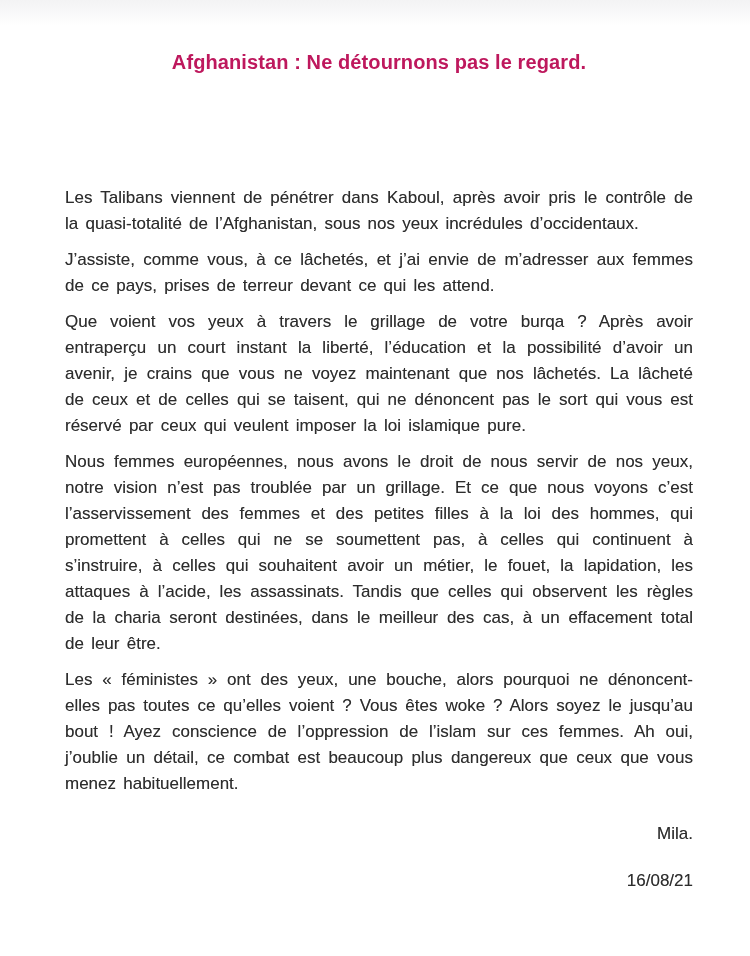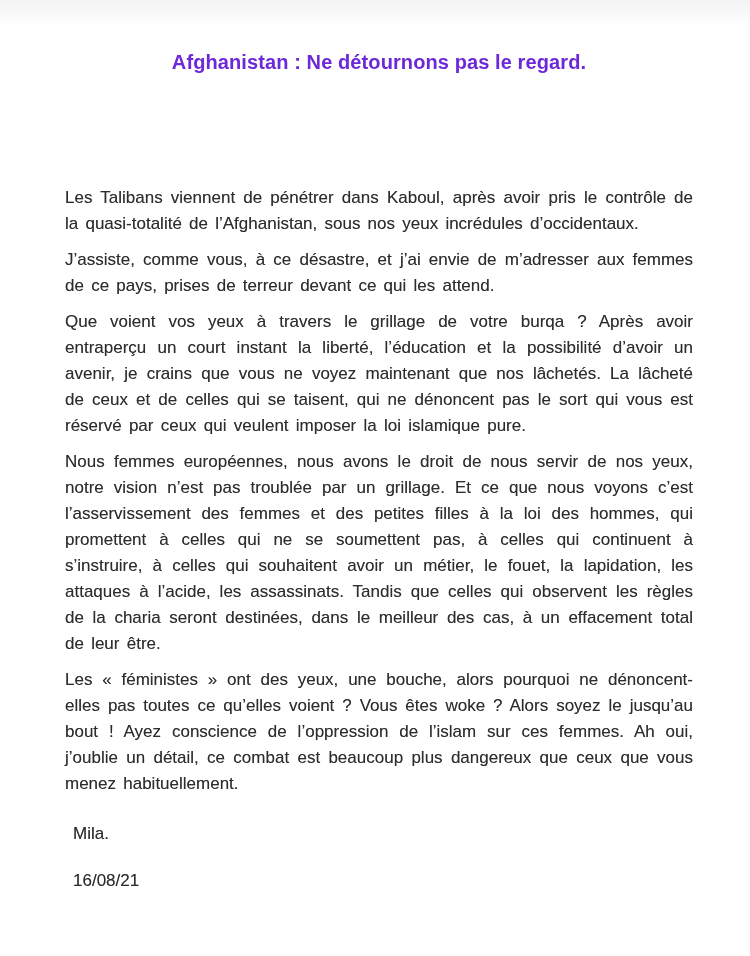--- a/index.html
+++ b/index.html
@@ -31,60 +31,61 @@
     top: 0;
     left: 65px;
     right: 57px;
   }
   .doc-title {
     margin: 50px 0 0 0;
     font-size: 20px;
     line-height: 25px;
     font-weight: bold;
     text-align: center;
-    color: #6d28d9;
+    color: #be185d;
     letter-spacing: 0.1px;
   }
   .body-text p {
     margin: 0 0 10px 0;
     font-size: 17px;
     line-height: 26px;
     text-align: justify;
     word-spacing: 2.5px;
     text-shadow: 0 0 0.6px rgba(45,45,45,0.45);
   }
   .body-text p:first-child {
     margin-top: 110px;
   }
   .signature-block {
     margin-top: 24px;
   }
   .signature-block p {
-    margin: 8px;
+    margin: 0;
     font-size: 17px;
     line-height: 26px;
     text-shadow: 0 0 0.6px rgba(45,45,45,0.45);
+    text-align: right;
   }
   .signature-block .date-line {
     margin-top: 21px;
   }
 </style>
 </head>
 <body>
 
 <div class="page">
   <div class="top-edge"></div>
 
   <div class="content">
 
     <h1 class="doc-title">Afghanistan : Ne détournons pas le regard.</h1>
 
     <div class="body-text">
       <p>Les Talibans viennent de pénétrer dans Kaboul, après avoir pris le contrôle de la quasi-totalité de l’Afghanistan, sous nos yeux incrédules d’occidentaux.</p>
-      <p>J’assiste, comme vous, à ce désastre, et j’ai envie de m’adresser aux femmes de ce pays, prises de terreur devant ce qui les attend.</p>
+      <p>J’assiste, comme vous, à ce lâchetés, et j’ai envie de m’adresser aux femmes de ce pays, prises de terreur devant ce qui les attend.</p>
       <p>Que voient vos yeux à travers le grillage de votre burqa ? Après avoir entraperçu un court instant la liberté, l’éducation et la possibilité d’avoir un avenir, je crains que vous ne voyez maintenant que nos lâchetés. La lâcheté de ceux et de celles qui se taisent, qui ne dénoncent pas le sort qui vous est réservé par ceux qui veulent imposer la loi islamique pure.</p>
       <p>Nous femmes européennes, nous avons le droit de nous servir de nos yeux, notre vision n’est pas troublée par un grillage. Et ce que nous voyons c’est l’asservissement des femmes et des petites filles à la loi des hommes, qui promettent à celles qui ne se soumettent pas, à celles qui continuent à s’instruire, à celles qui souhaitent avoir un métier, le fouet, la lapidation, les attaques à l’acide, les assassinats. Tandis que celles qui observent les règles de la charia seront destinées, dans le meilleur des cas, à un effacement total de leur être.</p>
       <p>Les « féministes » ont des yeux, une bouche, alors pourquoi ne dénoncent-elles pas toutes ce qu’elles voient ? Vous êtes woke ? Alors soyez le jusqu’au bout ! Ayez conscience de l’oppression de l’islam sur ces femmes. Ah oui, j’oublie un détail, ce combat est beaucoup plus dangereux que ceux que vous menez habituellement.</p>
     </div>
 
     <div class="signature-block">
       <p class="signature-line">Mila.</p>
       <p class="date-line">16/08/21</p>
     </div>
 

